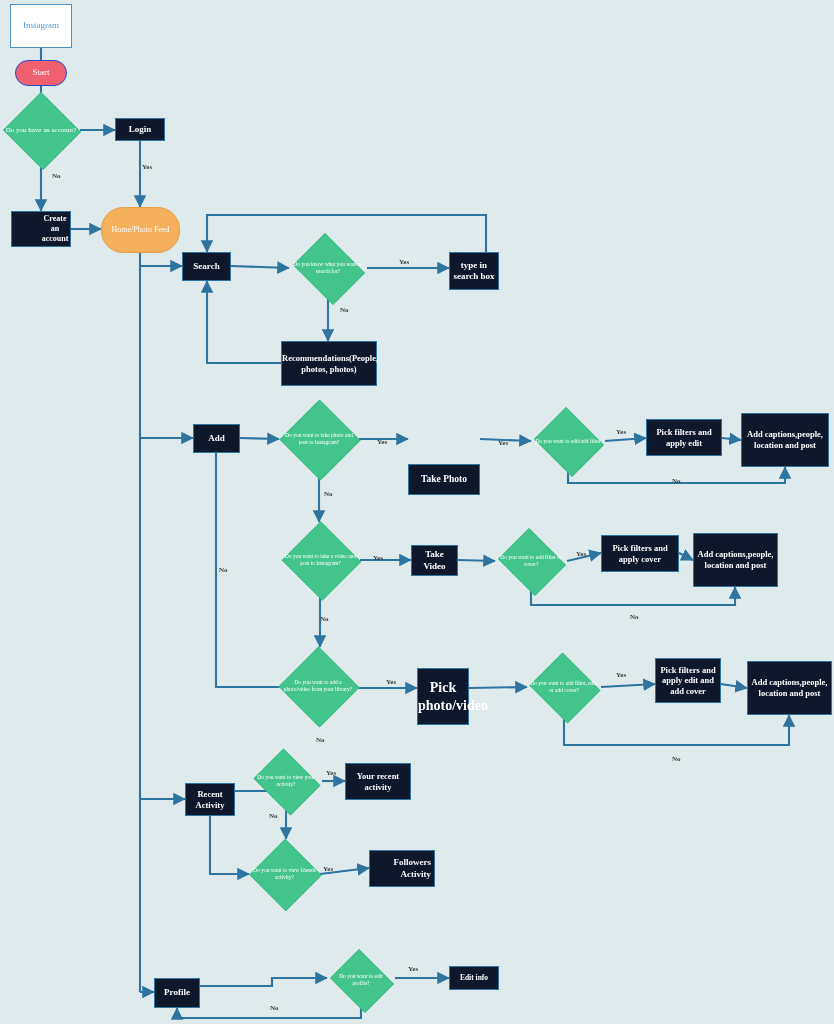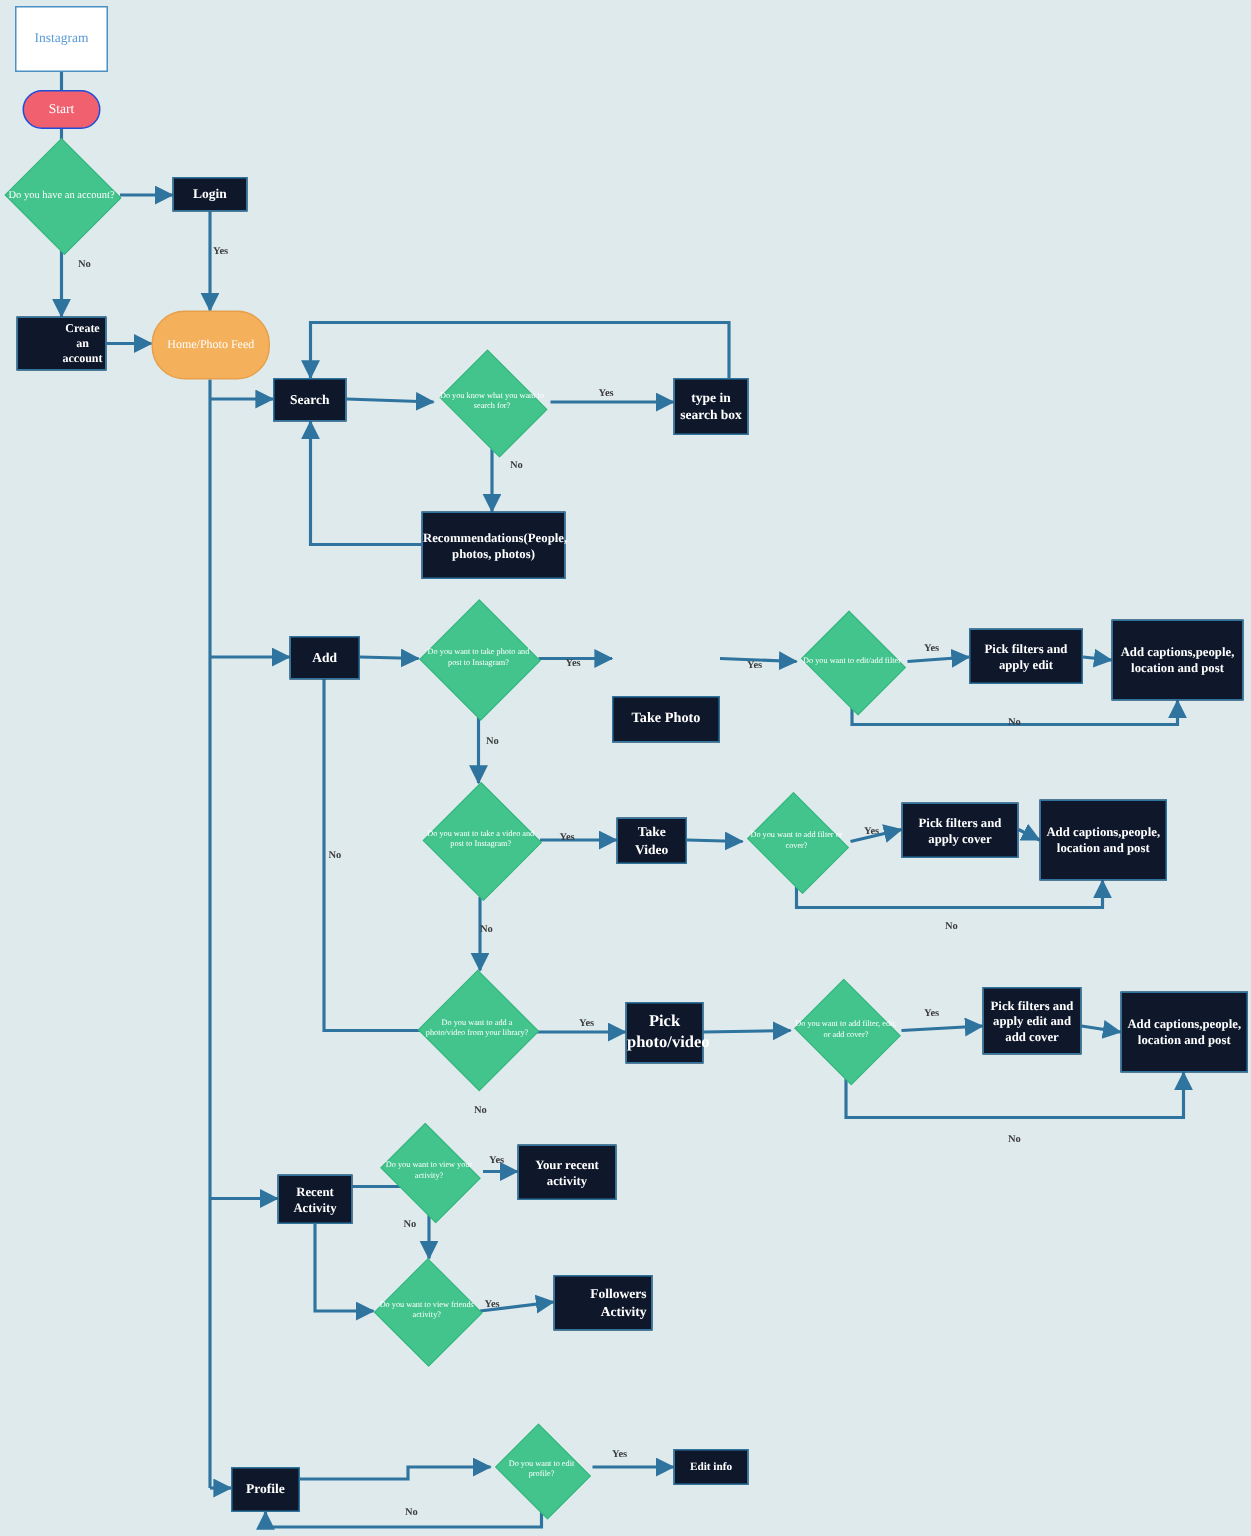--- a/index.html
+++ b/index.html
@@ -190,21 +190,21 @@
       <div class="node rect" style="left: 601px; top: 535px; width: 78px; height: 37px; font-size: 8.5px;">
         <span>Pick filters and apply  cover</span>
       </div>
       <div class="node rect" style="left: 693px; top: 533px; width: 85px; height: 54px; font-size: 8.5px;">
         <span>Add captions,people, location  and  post</span>
       </div>
       <div class="node diamond" style="left: 278px; top: 647px; width: 80px; height: 78px; font-size: 5.5px;">
         <i class="dshape"></i>
         <span>Do  you want  to  add a photo/video   from your  library?</span>
       </div>
-      <div class="node rect" style="left: 417px; top: 668px; width: 52px; height: 41px; font-size: 11px;">
+      <div class="node rect" style="left: 417px; top: 668px; width: 52px; height: 57px; font-size: 14px;">
         <span>Pick photo/video</span>
       </div>
       <div class="node diamond" style="left: 527px; top: 655px; width: 74px; height: 64px; font-size: 5.5px;">
         <i class="dshape"></i>
         <span>Do you want to add filter, edit, or add cover?</span>
       </div>
       <div class="node rect" style="left: 655px; top: 658px; width: 66px; height: 45px; font-size: 8.5px;">
         <span>Pick filters and  apply edit and add cover</span>
       </div>
       <div class="node rect" style="left: 747px; top: 661px; width: 85px; height: 54px; font-size: 8.5px;">

